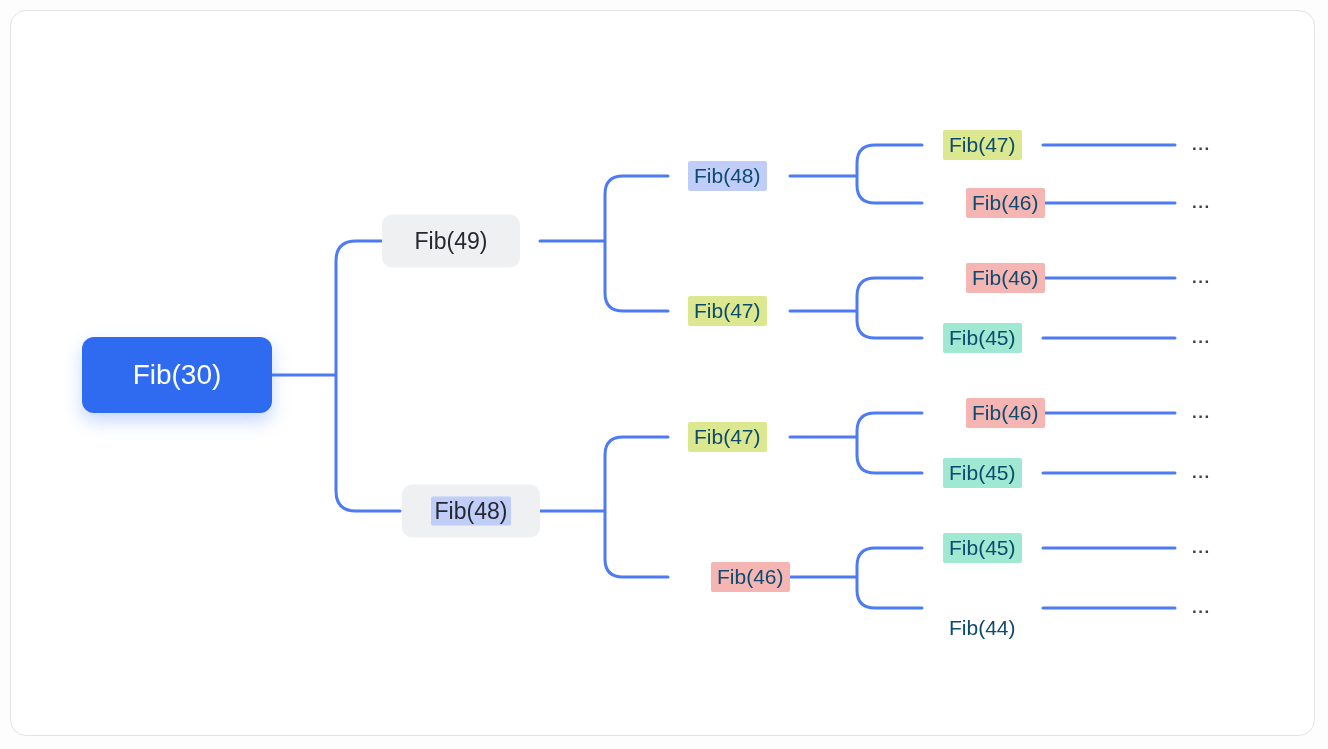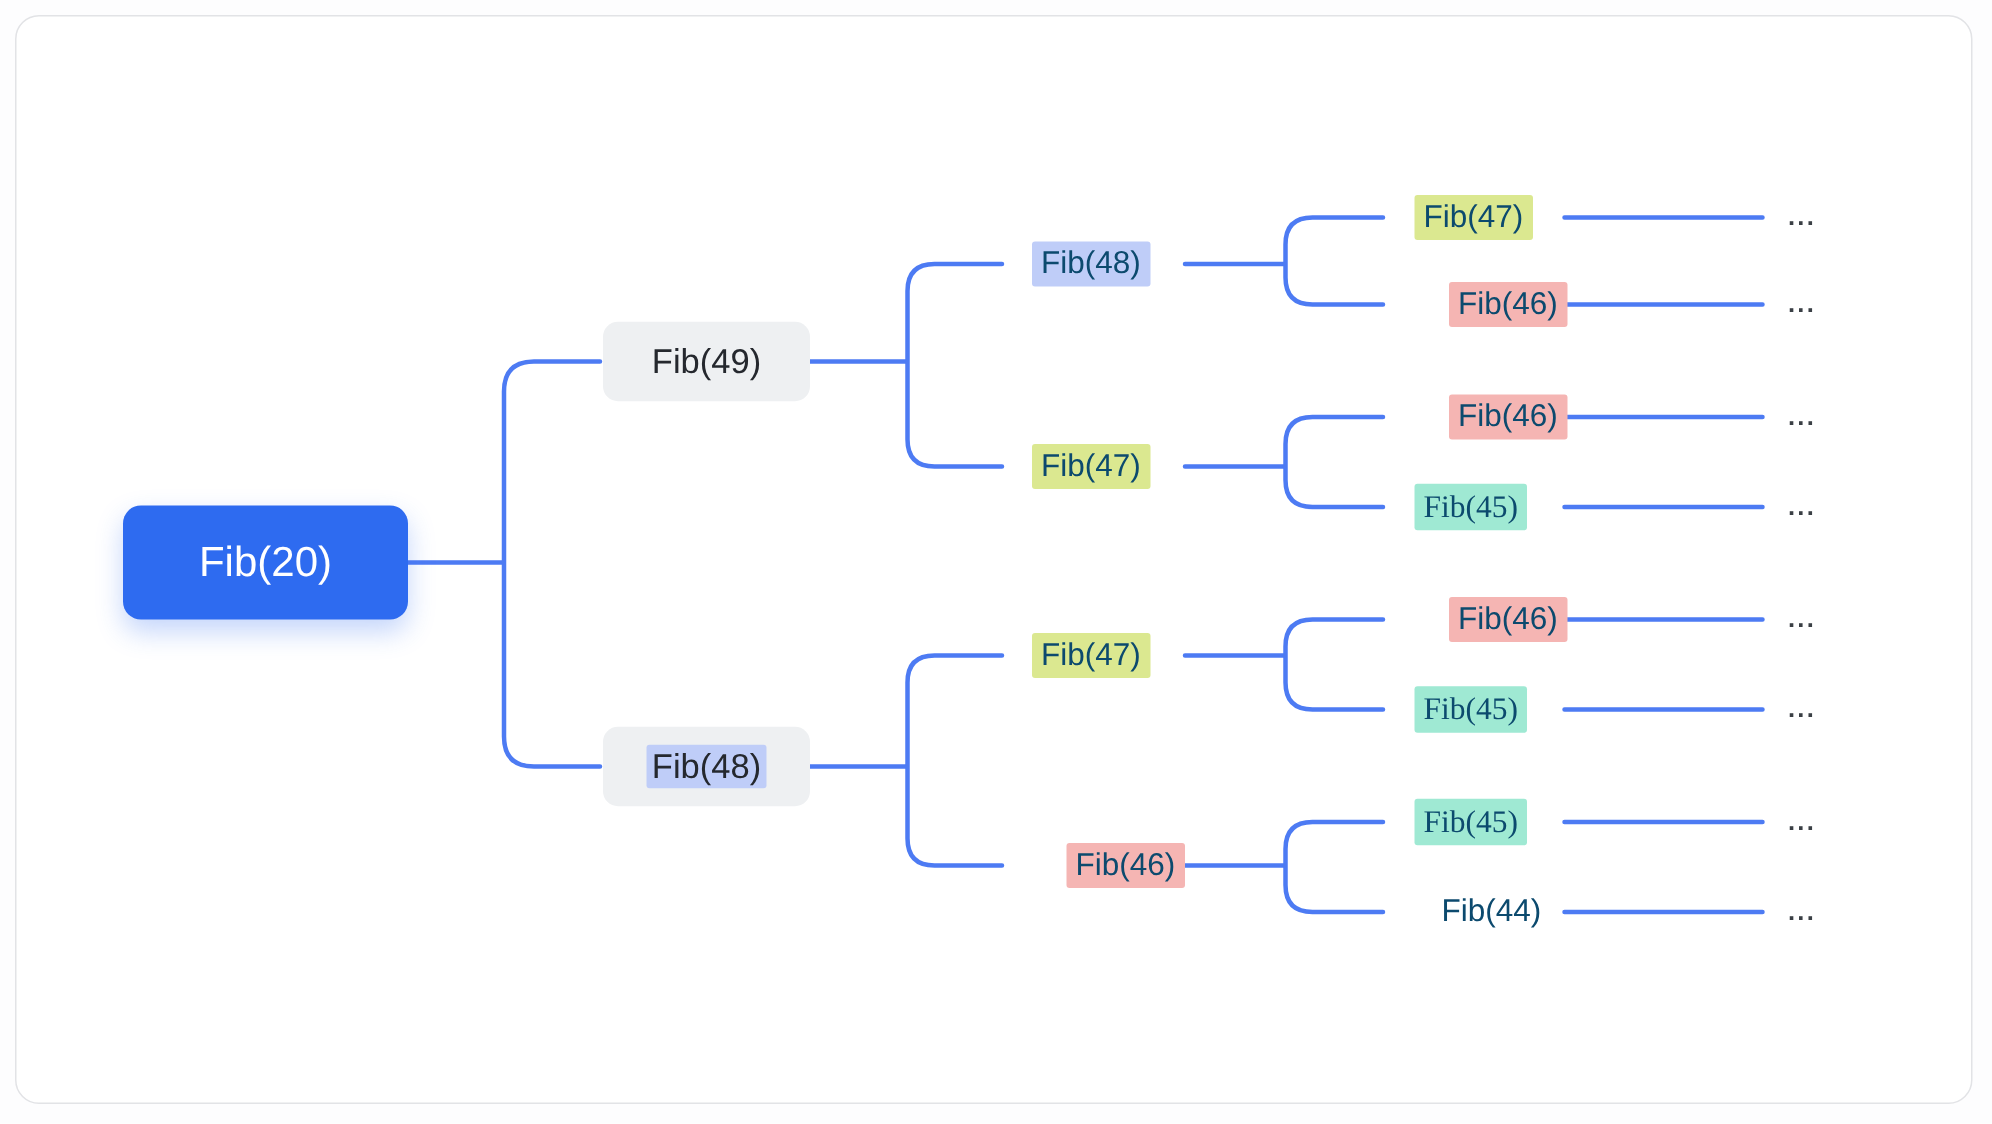--- a/index.html
+++ b/index.html
@@ -36,21 +36,21 @@
   }
   .hl {
     font-size: 21px; color: #0c4a6e;
     padding: 3px 6px; border-radius: 2px;
     display: inline-block;
   }
   .hl-inbox { font-size: 23px; padding: 1px 4px; border-radius: 2px; }
   .hl-blue  { background: #bfcdf8; }
   .hl-green { background: #dbe890; }
   .hl-pink  { background: #f5b5b3; margin-left: 23px; }
-  .hl-teal  { background: #9fe9d3; font-family: Liberation Serif, serif; }
+  .hl-teal  { background: #9fe9d3; }
   .hl-none  { background: transparent; }
   .ellipsis {
     position: absolute; transform: translateY(-50%);
     left: 1192px;
     font-size: 17px; font-weight: 700; color: #3a3f45;
     letter-spacing: 1.5px;
   }
 </style>
 </head>
 <body>
@@ -74,24 +74,24 @@
 
       <path d="M790 437 H857 M857 437 V431 Q857 413 875 413 H922 M857 437 V455 Q857 473 875 473 H922"></path>
 
       <path d="M790 577 H857 M857 577 V566 Q857 548 875 548 H922 M857 577 V590 Q857 608 875 608 H922"></path>
 
       <path d="M1043 145 H1175 M1043 203 H1175 M1043 278 H1175 M1043 338 H1175 M1043 413 H1175 M1043 473 H1175 M1043 548 H1175 M1043 608 H1175"></path>
     </g>
   </svg>
 
   <div class="node node-root">
-    <span>Fib(20)</span>
+    <span>Fib(30)</span>
   </div>
 
-  <div class="node node-box" style="left:402px; top:241px;">
+  <div class="node node-box" style="left:382px; top:241px;">
     <span class="hl-none">Fib(49)</span>
   </div>
   <div class="node node-box" style="left:402px; top:511px;">
     <span class="hl-inbox hl-blue">Fib(48)</span>
   </div>
 
   <div class="node" style="left:688px; top:176px;">
     <span class="hl hl-blue">Fib(48)</span>
   </div>
   <div class="node" style="left:688px; top:311px;">
@@ -118,21 +118,21 @@
   </div>
   <div class="node" style="left:943px; top:413px;">
     <span class="hl hl-pink">Fib(46)</span>
   </div>
   <div class="node" style="left:943px; top:473px;">
     <span class="hl hl-teal">Fib(45)</span>
   </div>
   <div class="node" style="left:943px; top:548px;">
     <span class="hl hl-teal">Fib(45)</span>
   </div>
-  <div class="node" style="left:943px; top:608px;margin-left:12px;">
+  <div class="node" style="left:943px; top:628px;">
     <span class="hl hl-none">Fib(44)</span>
   </div>
 
   <span class="ellipsis" style="top:145px;">...</span>
   <span class="ellipsis" style="top:203px;">...</span>
   <span class="ellipsis" style="top:278px;">...</span>
   <span class="ellipsis" style="top:338px;">...</span>
   <span class="ellipsis" style="top:413px;">...</span>
   <span class="ellipsis" style="top:473px;">...</span>
   <span class="ellipsis" style="top:548px;">...</span>

